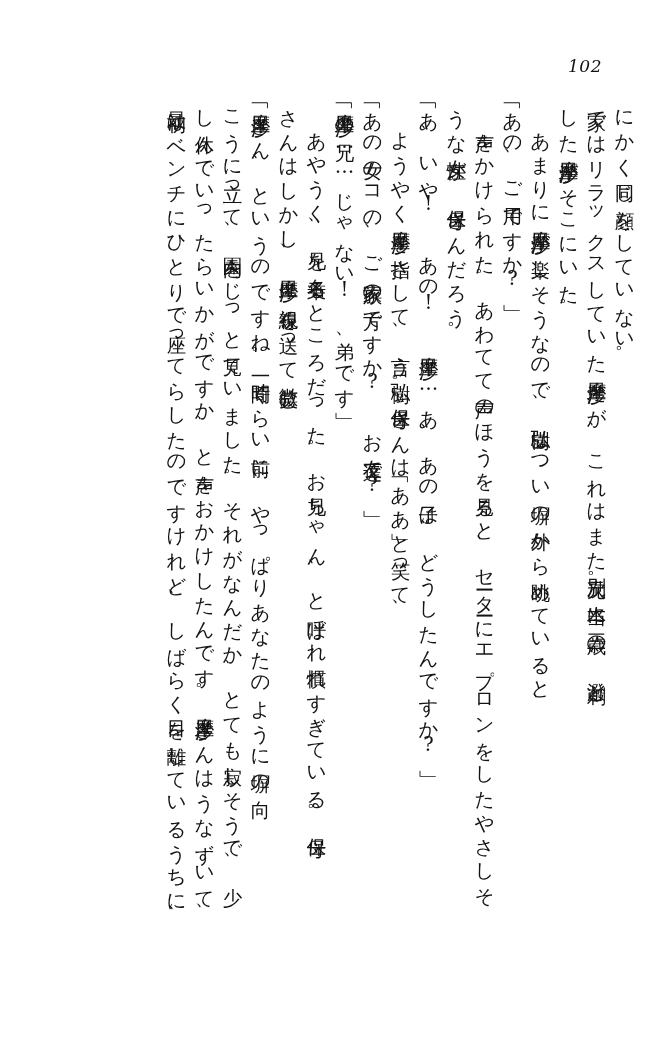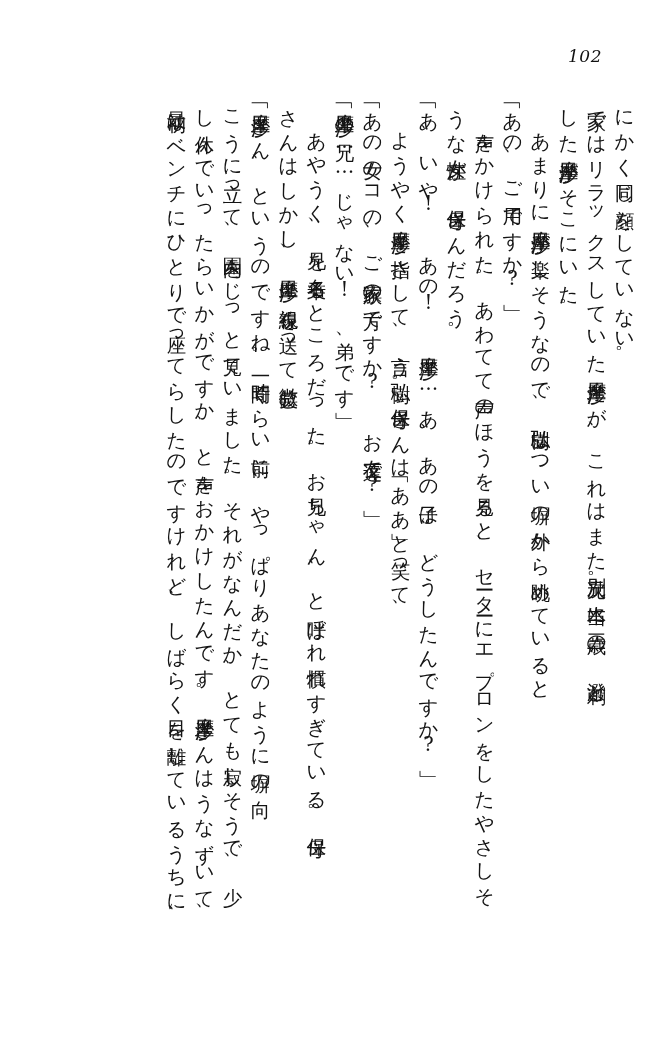--- a/index.html
+++ b/index.html
@@ -17,21 +17,21 @@
 
   #page {
     position: relative;
     width: 668px;
     height: 1050px;
     background: #ffffff;
   }
 
   #page-number {
     position: absolute;
-    top: 46px;
+    top: 56px;
     right: 66px;
     font-family: "DejaVu Serif", "Liberation Serif", serif;
     font-style: italic;
     font-size: 17px;
     color: #111111;
     letter-spacing: 0.5px;
   }
 
   #text-block {
     position: absolute;

